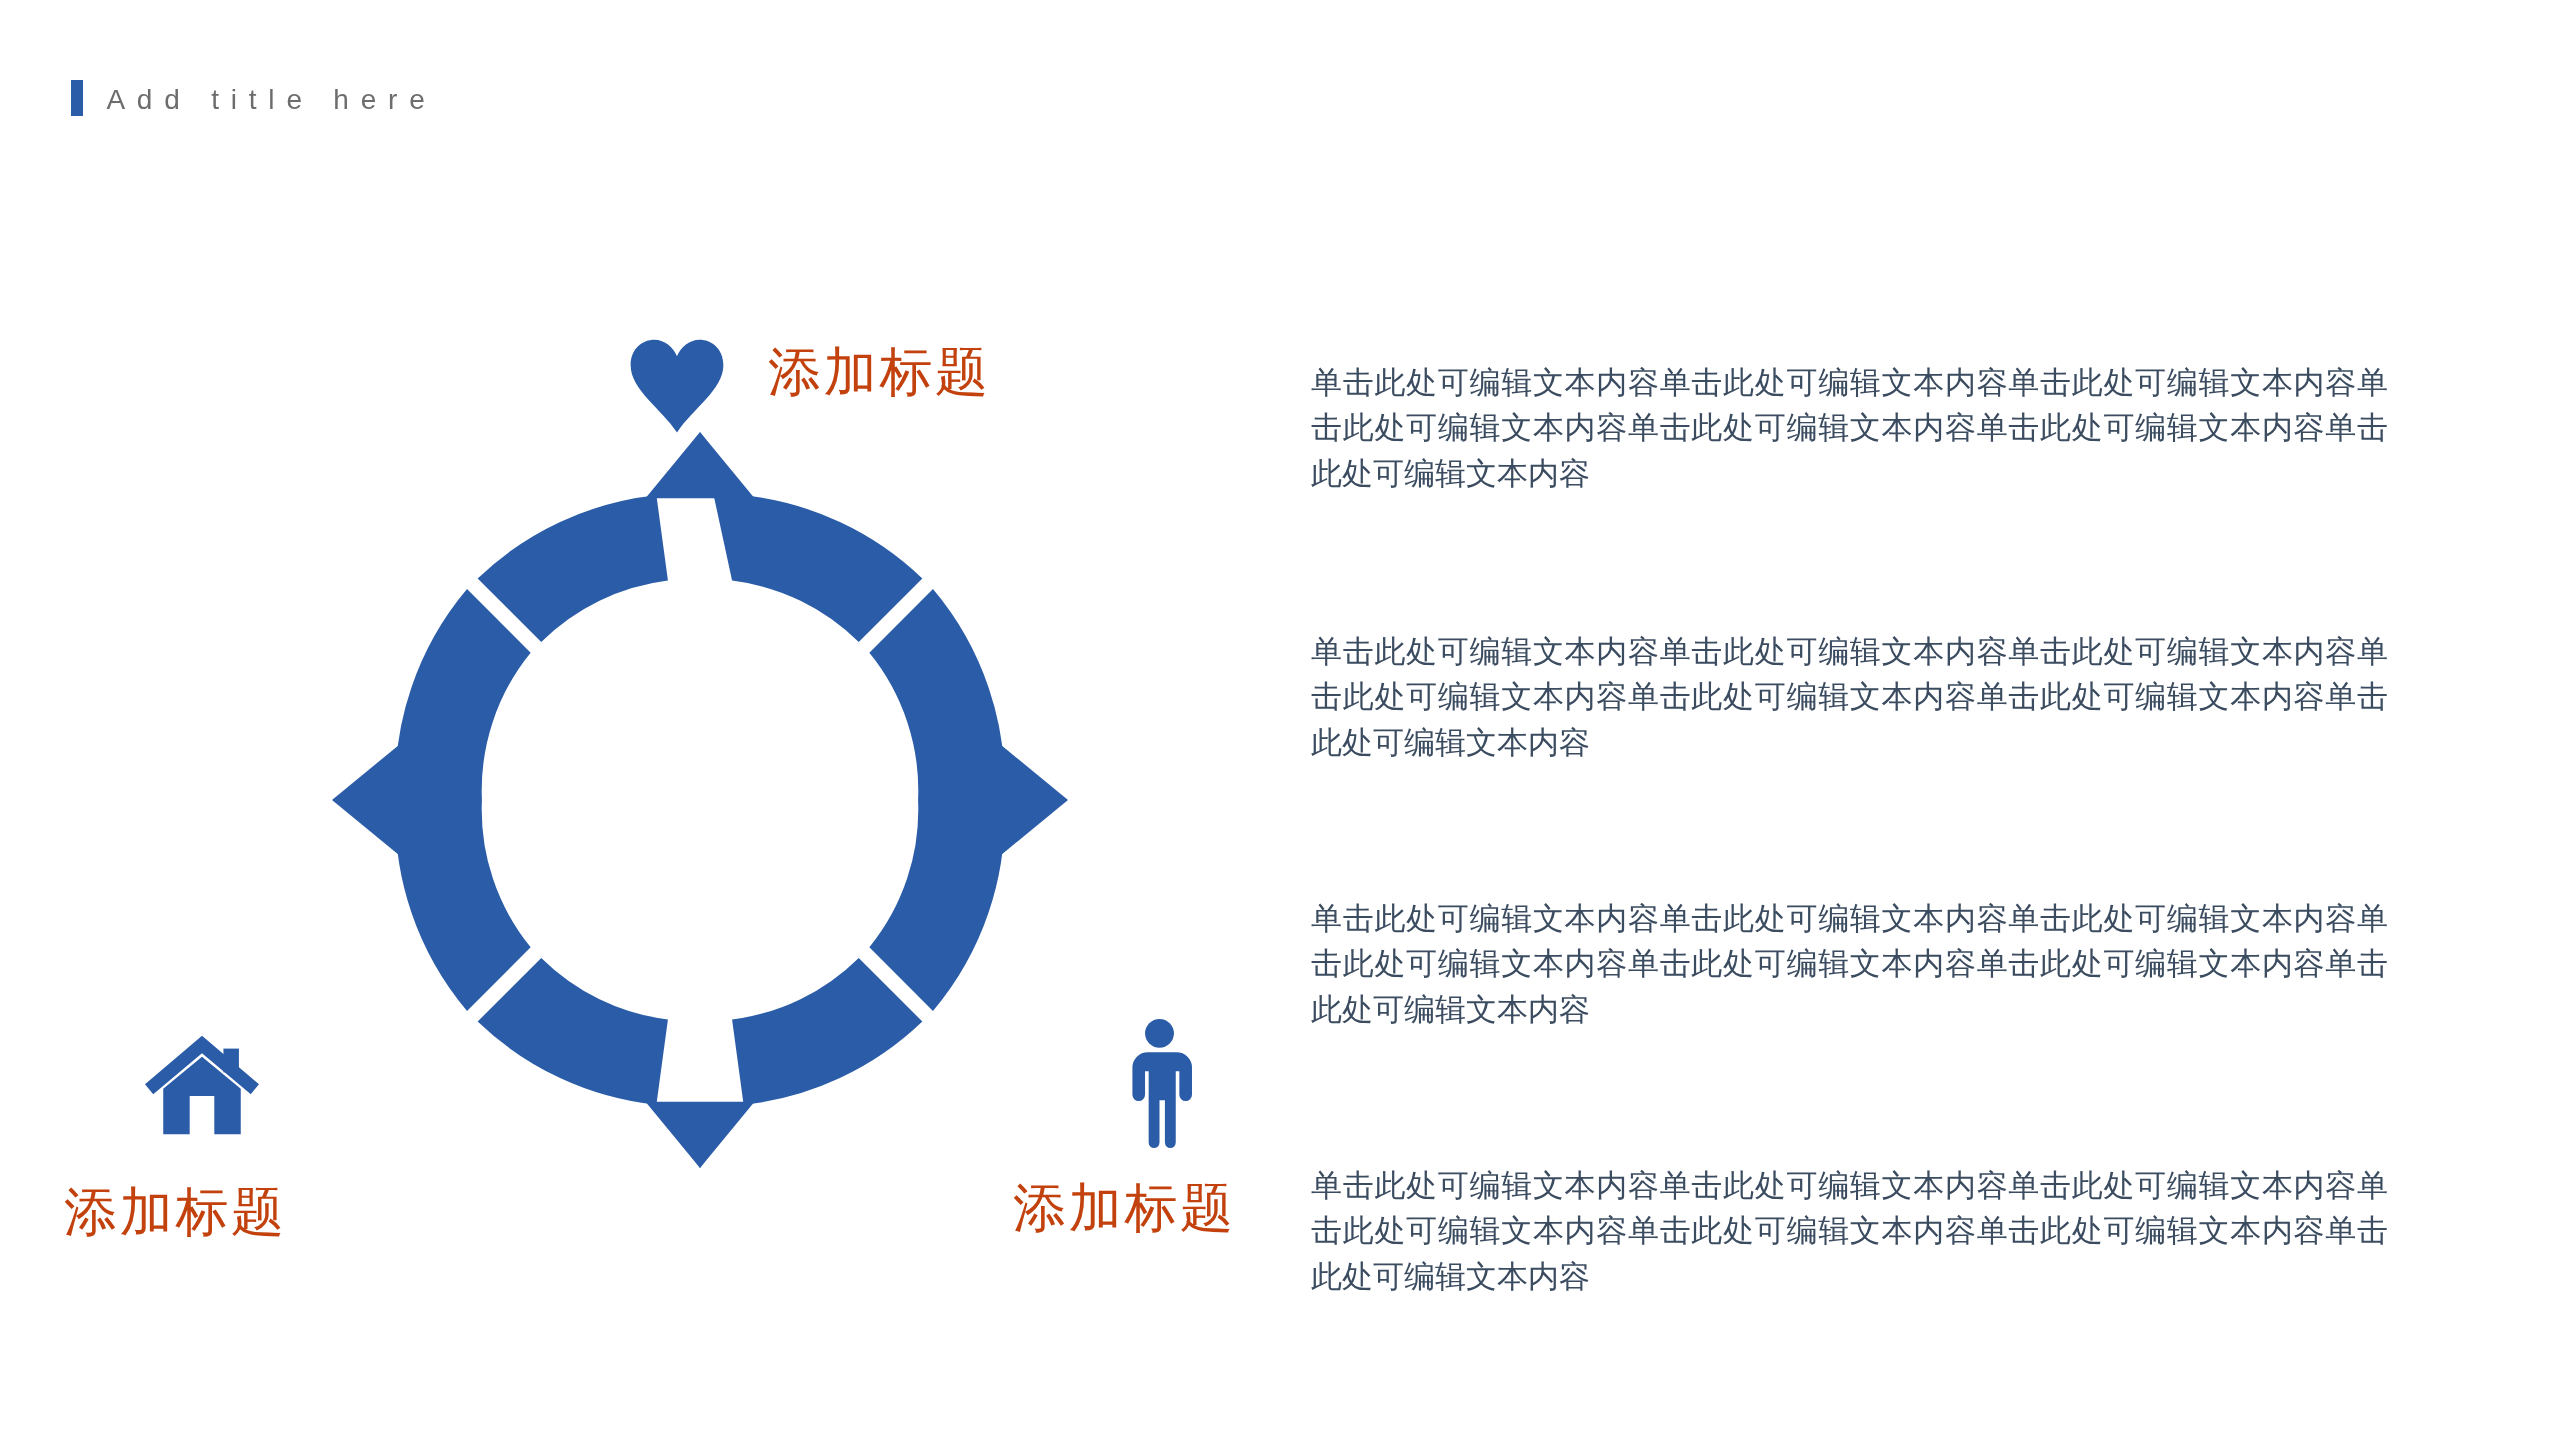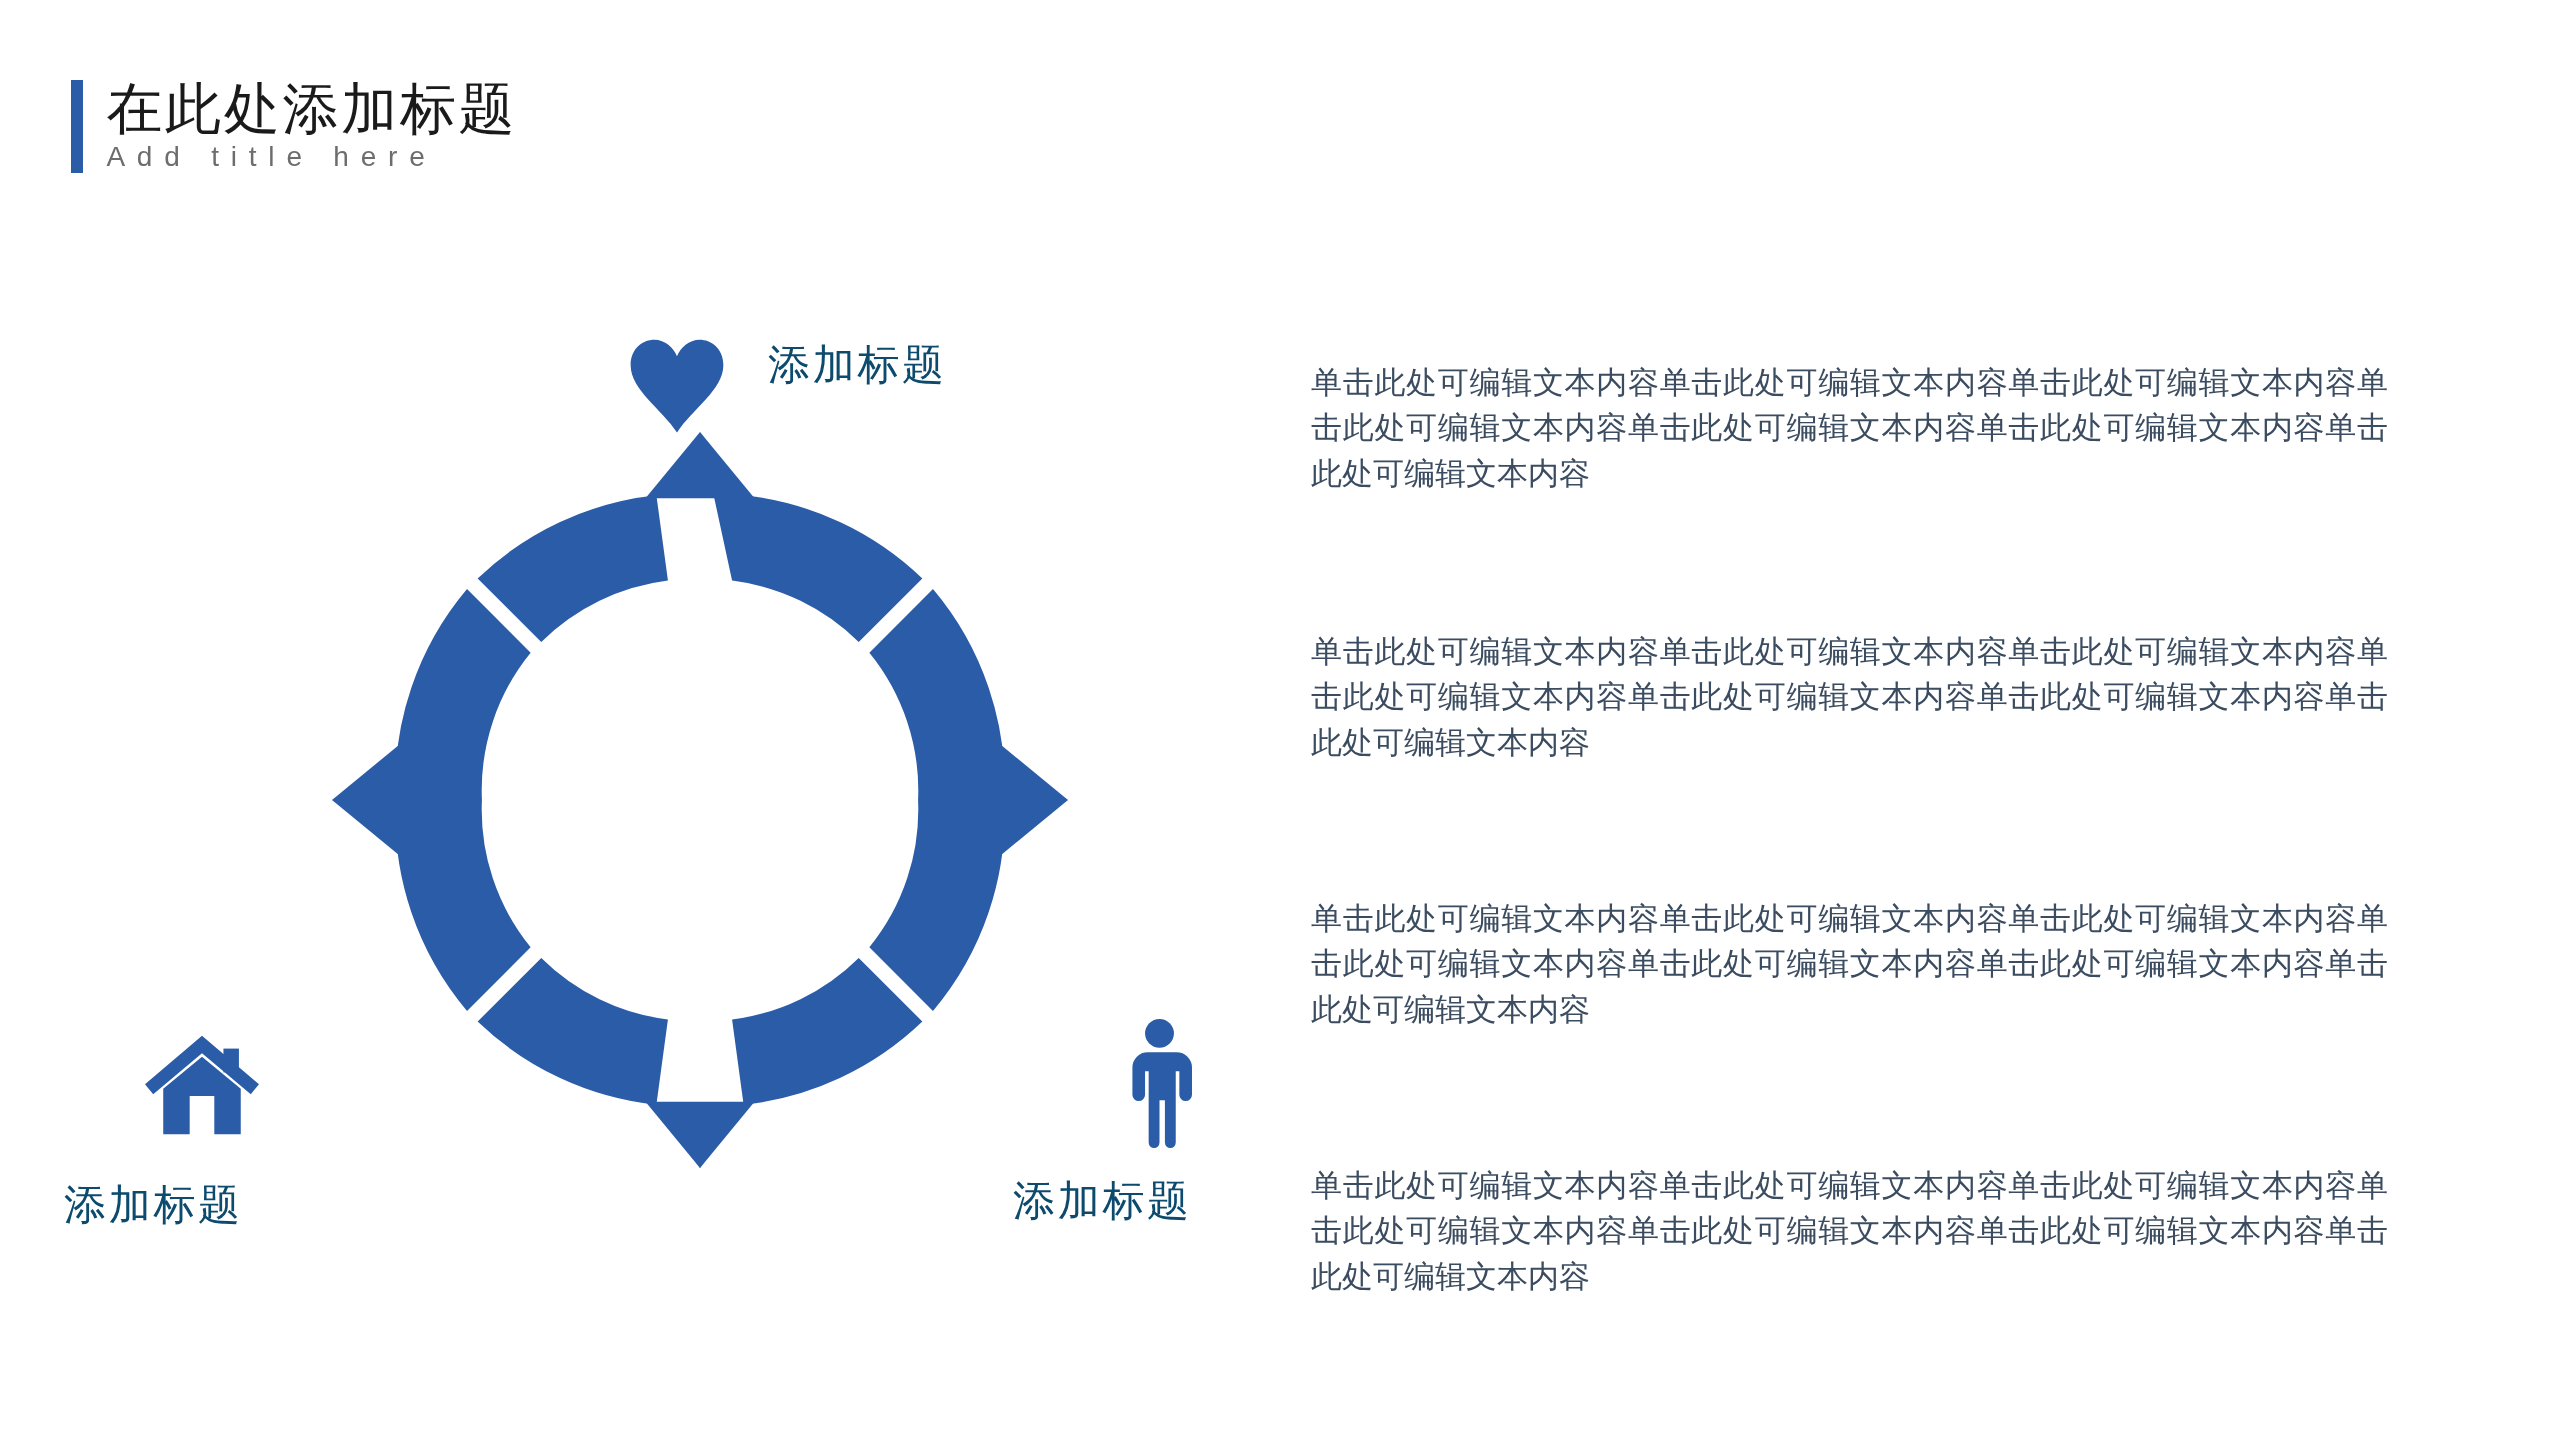--- a/index.html
+++ b/index.html
@@ -66,22 +66,22 @@
     top: 159px;
     width: 736px;
     height: 736px;
   }
 
   .node-icon {
     position: absolute;
   }
   .node-label {
     position: absolute;
-    font-size: 42px;
-    color: #0c4a6e;
+    font-size: 53px;
+    color: #c2410c;
     letter-spacing: 2.7px;
     white-space: nowrap;
     font-weight: 400;
   }
 
   
   #node-top-icon { left: 627px; top: 65px; width: 100px; height: 95px; }
   #node-top-label { left: 768px; top: 64px; }
 
   
@@ -114,21 +114,20 @@
   #para-1 { top: 269px; }
   #para-2 { top: 536px; }
   #para-3 { top: 803px; }
 </style>
 </head>
 <body>
 
 <div id="title-block">
   <div id="title-accent-bar"></div>
   <div id="title-text-wrap">
-    <div id="page-title">在此处添加标题</div>
     <div id="page-subtitle">Add title here</div>
   </div>
 </div>
 
 <div id="diagram">
 
   <svg id="donut-svg" viewBox="0 0 810 810" xmlns="http://www.w3.org/2000/svg">
 
     <g fill="#2b5ca8">
 

